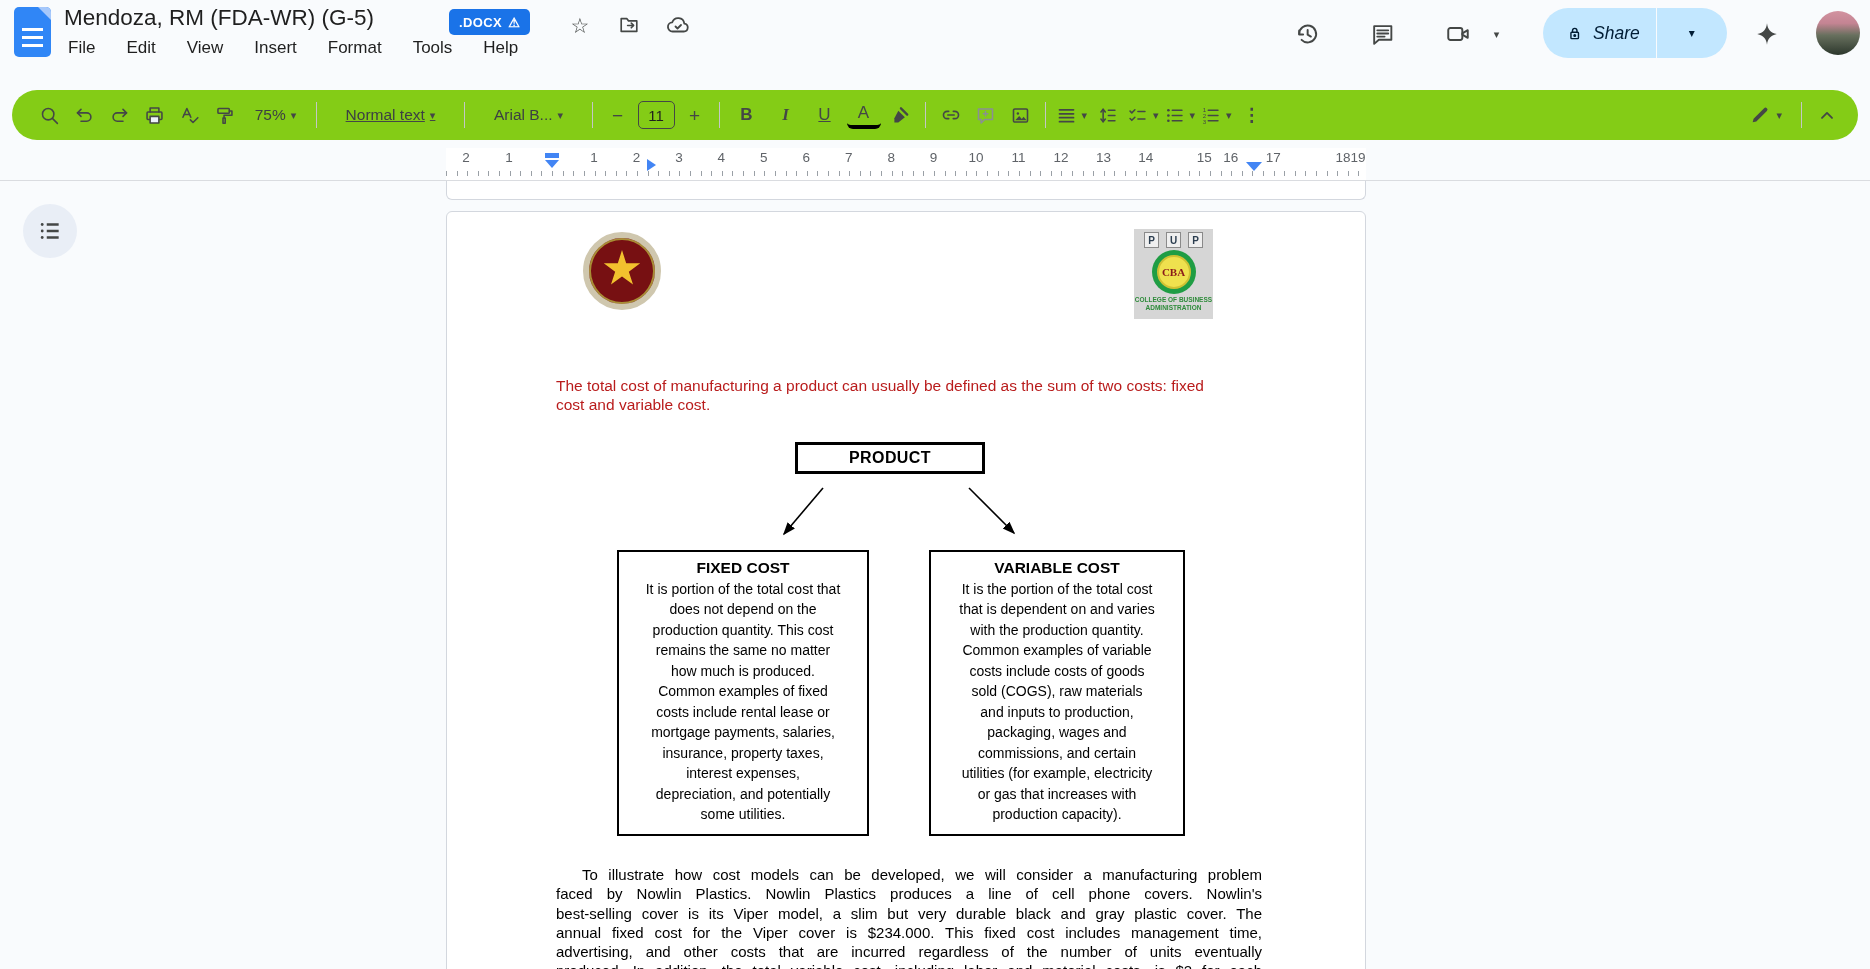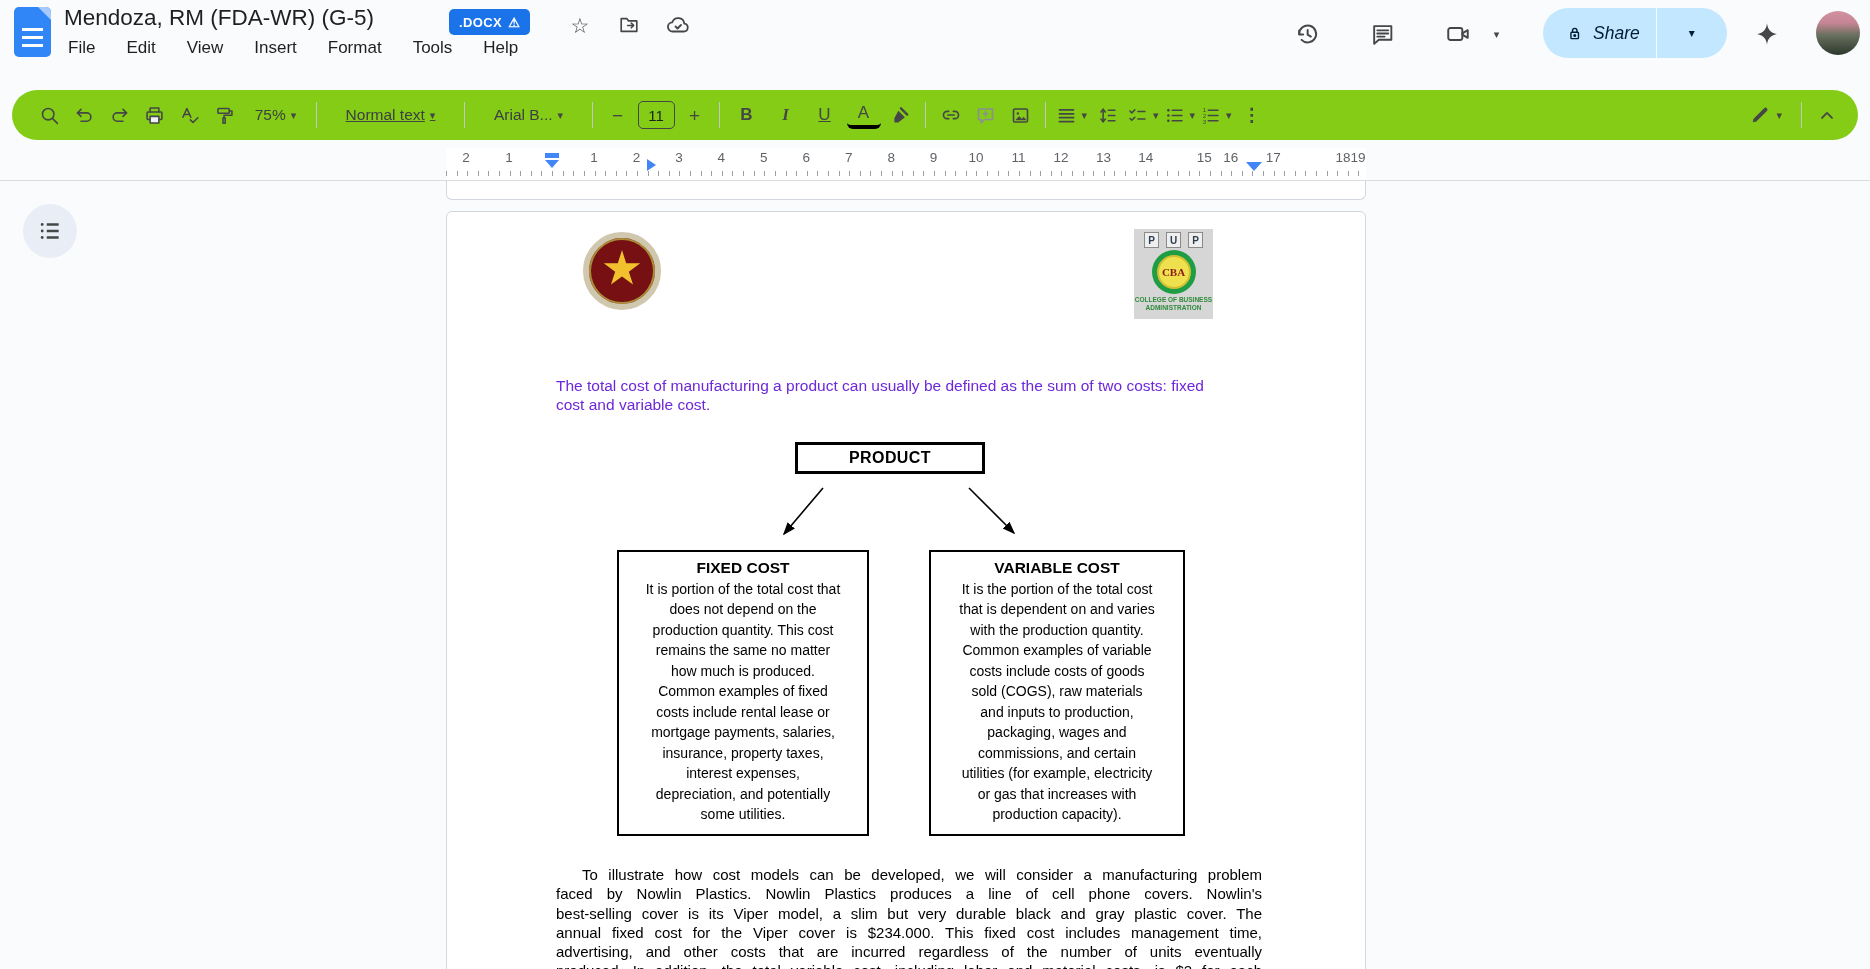--- a/index.html
+++ b/index.html
@@ -93,21 +93,21 @@
               display:flex; align-items:center; justify-content:center; }
   .cba-inner { width:34px; height:34px; border-radius:50%; background:#efe14e; border:2px solid #cfc133;
                display:flex; align-items:center; justify-content:center;
                font-family:"Liberation Serif", serif; font-weight:bold; font-size:11px; color:#8b1a1a; }
   .cba-cap { margin-top:2px; font-size:6.5px; font-weight:bold; color:#2e8b3a; text-align:center;
              white-space:pre-line; line-height:7.5px; }
 
   
   .topic { position:absolute; left:109px; top:143px; font-size:16.5px; font-weight:bold; color:#000; }
   .intro { position:absolute; left:109px; top:164px; width:706px; font-size:15.5px; line-height:19.3px;
-           color:#6d28d9; white-space:pre-line; }
+           color:#b91c1c; white-space:pre-line; }
   .product-box { position:absolute; left:348px; top:230px; width:190px; height:32px; border:3px solid #000;
                  display:flex; align-items:center; justify-content:center;
                  font-size:16px; font-weight:bold; color:#000; letter-spacing:.4px; }
   .arrows { position:absolute; left:330px; top:272px; }
   .cost-box { position:absolute; top:338px; border:2px solid #000; color:#000; text-align:center;
               padding:6px 2px 0 2px; }
   .cost-fixed { left:170px; width:252px; height:286px; }
   .cost-var { left:482px; width:256px; height:286px; }
   .cost-title { font-size:15.5px; font-weight:bold; line-height:20.5px; }
   .cost-body { font-size:14px; line-height:20.5px; white-space:pre-line; }

